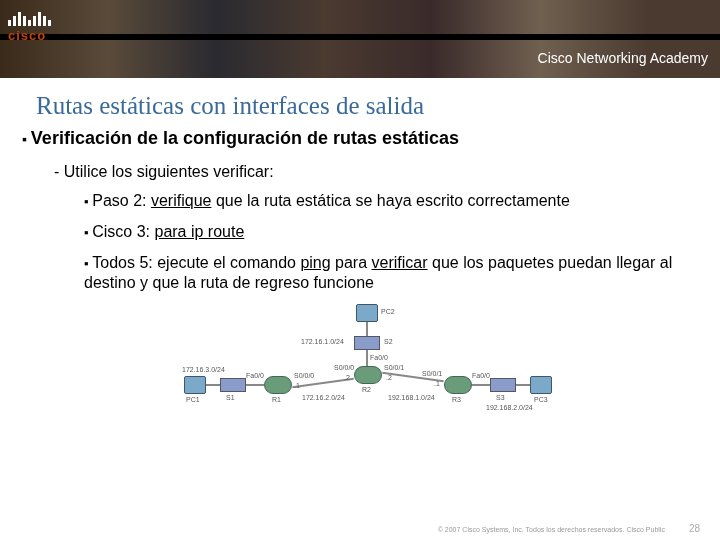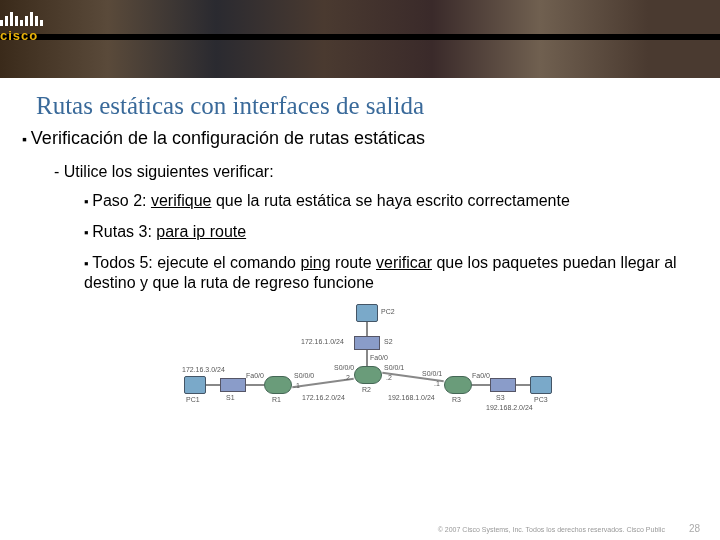--- a/index.html
+++ b/index.html
@@ -1,27 +1,27 @@
 <!DOCTYPE html>
 <html><head>
 <meta charset="utf-8">
 <style>
   * { margin: 0; padding: 0; box-sizing: border-box; }
   body { width: 720px; height: 540px; font-family: Arial, sans-serif; background: #fff; overflow: hidden; }
   .header { height: 78px; background: #000; position: relative; }
   .header-img { position: absolute; inset: 0; background: linear-gradient(90deg, #3a2a1a 0%, #5a4a3a 15%, #2a2a30 30%, #4a3a30 45%, #3a2a2a 60%, #706050 75%, #4a3a30 90%); }
   .header-bar { position: absolute; top: 34px; left: 0; right: 0; height: 6px; background: #000; }
-  .logo { position: absolute; left: 0; top: 8px; color: #eab308; }
+  .logo { position: absolute; left: 8px; top: 8px; color: #c2410c; }
   .logo-bars { display: flex; gap: 2px; align-items: flex-end; height: 18px; margin-bottom: 2px; }
   .logo-bars span { width: 3px; background: #fff; display: inline-block; }
   .logo-text { font-size: 13px; font-weight: bold; letter-spacing: 1px; }
   .academy { position: absolute; right: 12px; top: 50px; color: #fff; font-size: 14px; }
   .content { padding: 14px 20px 0 36px; }
   .title { color: #3a6a9a; font-family: Georgia, serif; font-size: 25px; margin-bottom: 8px; }
-  .subtitle { font-size: 18px; font-weight: normal; margin-left: -14px; margin-bottom: 14px; }
+  .subtitle { font-size: 18px; font-weight: bold; margin-left: -14px; margin-bottom: 14px; }
   .bullet-sq::before { content: "▪ "; font-size: 14px; }
   .dash { font-size: 16px; margin-left: 18px; margin-bottom: 10px; }
   .steps { margin-left: 48px; }
   .step { font-size: 16px; margin-bottom: 10px; line-height: 1.3; }
   .step .sb::before { content: "▪ "; font-size: 13px; }
   .ul { text-decoration: underline; }
   .diagram { margin-top: 8px; margin-left: 180px; width: 330px; height: 120px; position: relative; font-size: 7px; color: #555; }
   .host { position: absolute; width: 22px; height: 18px; background: #7aa9c9; border: 1px solid #456; border-radius: 2px; }
   .router { position: absolute; width: 28px; height: 18px; background: #6a9c7a; border: 1px solid #465; border-radius: 9px; }
   .switch { position: absolute; width: 26px; height: 14px; background: #8a9cc9; border: 1px solid #556; }
@@ -44,30 +44,31 @@
         <span style="height:14px"></span>
       <span style="height:10px"></span>
         <span style="height:6px"></span>
         <span style="height:10px"></span>
       <span style="height:14px"></span>
         <span style="height:10px"></span>
         <span style="height:6px"></span>
     </div>
     <div class="logo-text">cisco</div>
   </div>
+  <div class="academy">Cisco Networking Academy</div>
 </div>
 
 <div class="content">
   <div class="title">Rutas estáticas con interfaces de salida</div>
   <div class="subtitle bullet-sq"><span>Verificación de la configuración de rutas estáticas</span></div>
   <div class="dash">- Utilice los siguientes verificar:</div>
   <div class="steps">
     <div class="step"><span class="sb"></span><span>Paso 2:</span> <span class="ul">verifique</span><span> que la ruta estática se haya escrito correctamente</span></div>
-    <div class="step"><span class="sb"></span><span>Rutas 3:</span> <span class="ul">para ip route</span></div>
-    <div class="step"><span class="sb"></span><span>Todos 5:</span> <span>ejecute el comando </span><span class="ul">ping</span><span> route </span><span class="ul">verificar</span><span> que los paquetes puedan llegar al destino y que la ruta de regreso funcione</span></div>
+    <div class="step"><span class="sb"></span><span>Cisco 3:</span> <span class="ul">para ip route</span></div>
+    <div class="step"><span class="sb"></span><span>Todos 5:</span> <span>ejecute el comando </span><span class="ul">ping</span><span> para </span><span class="ul">verificar</span><span> que los paquetes puedan llegar al destino y que la ruta de regreso funcione</span></div>
   </div>
 
   <div class="diagram">
 
     <div class="host" style="left:140px; top:0;"></div>
     <div class="lbl" style="left:165px; top:4px;">PC2</div>
     <div class="line" style="left:150px; top:18px; width:2px; height:14px;"></div>
     <div class="switch" style="left:138px; top:32px;"></div>
     <div class="lbl" style="left:168px; top:34px;">S2</div>
     <div class="lbl" style="left:85px; top:34px;">172.16.1.0/24</div>

